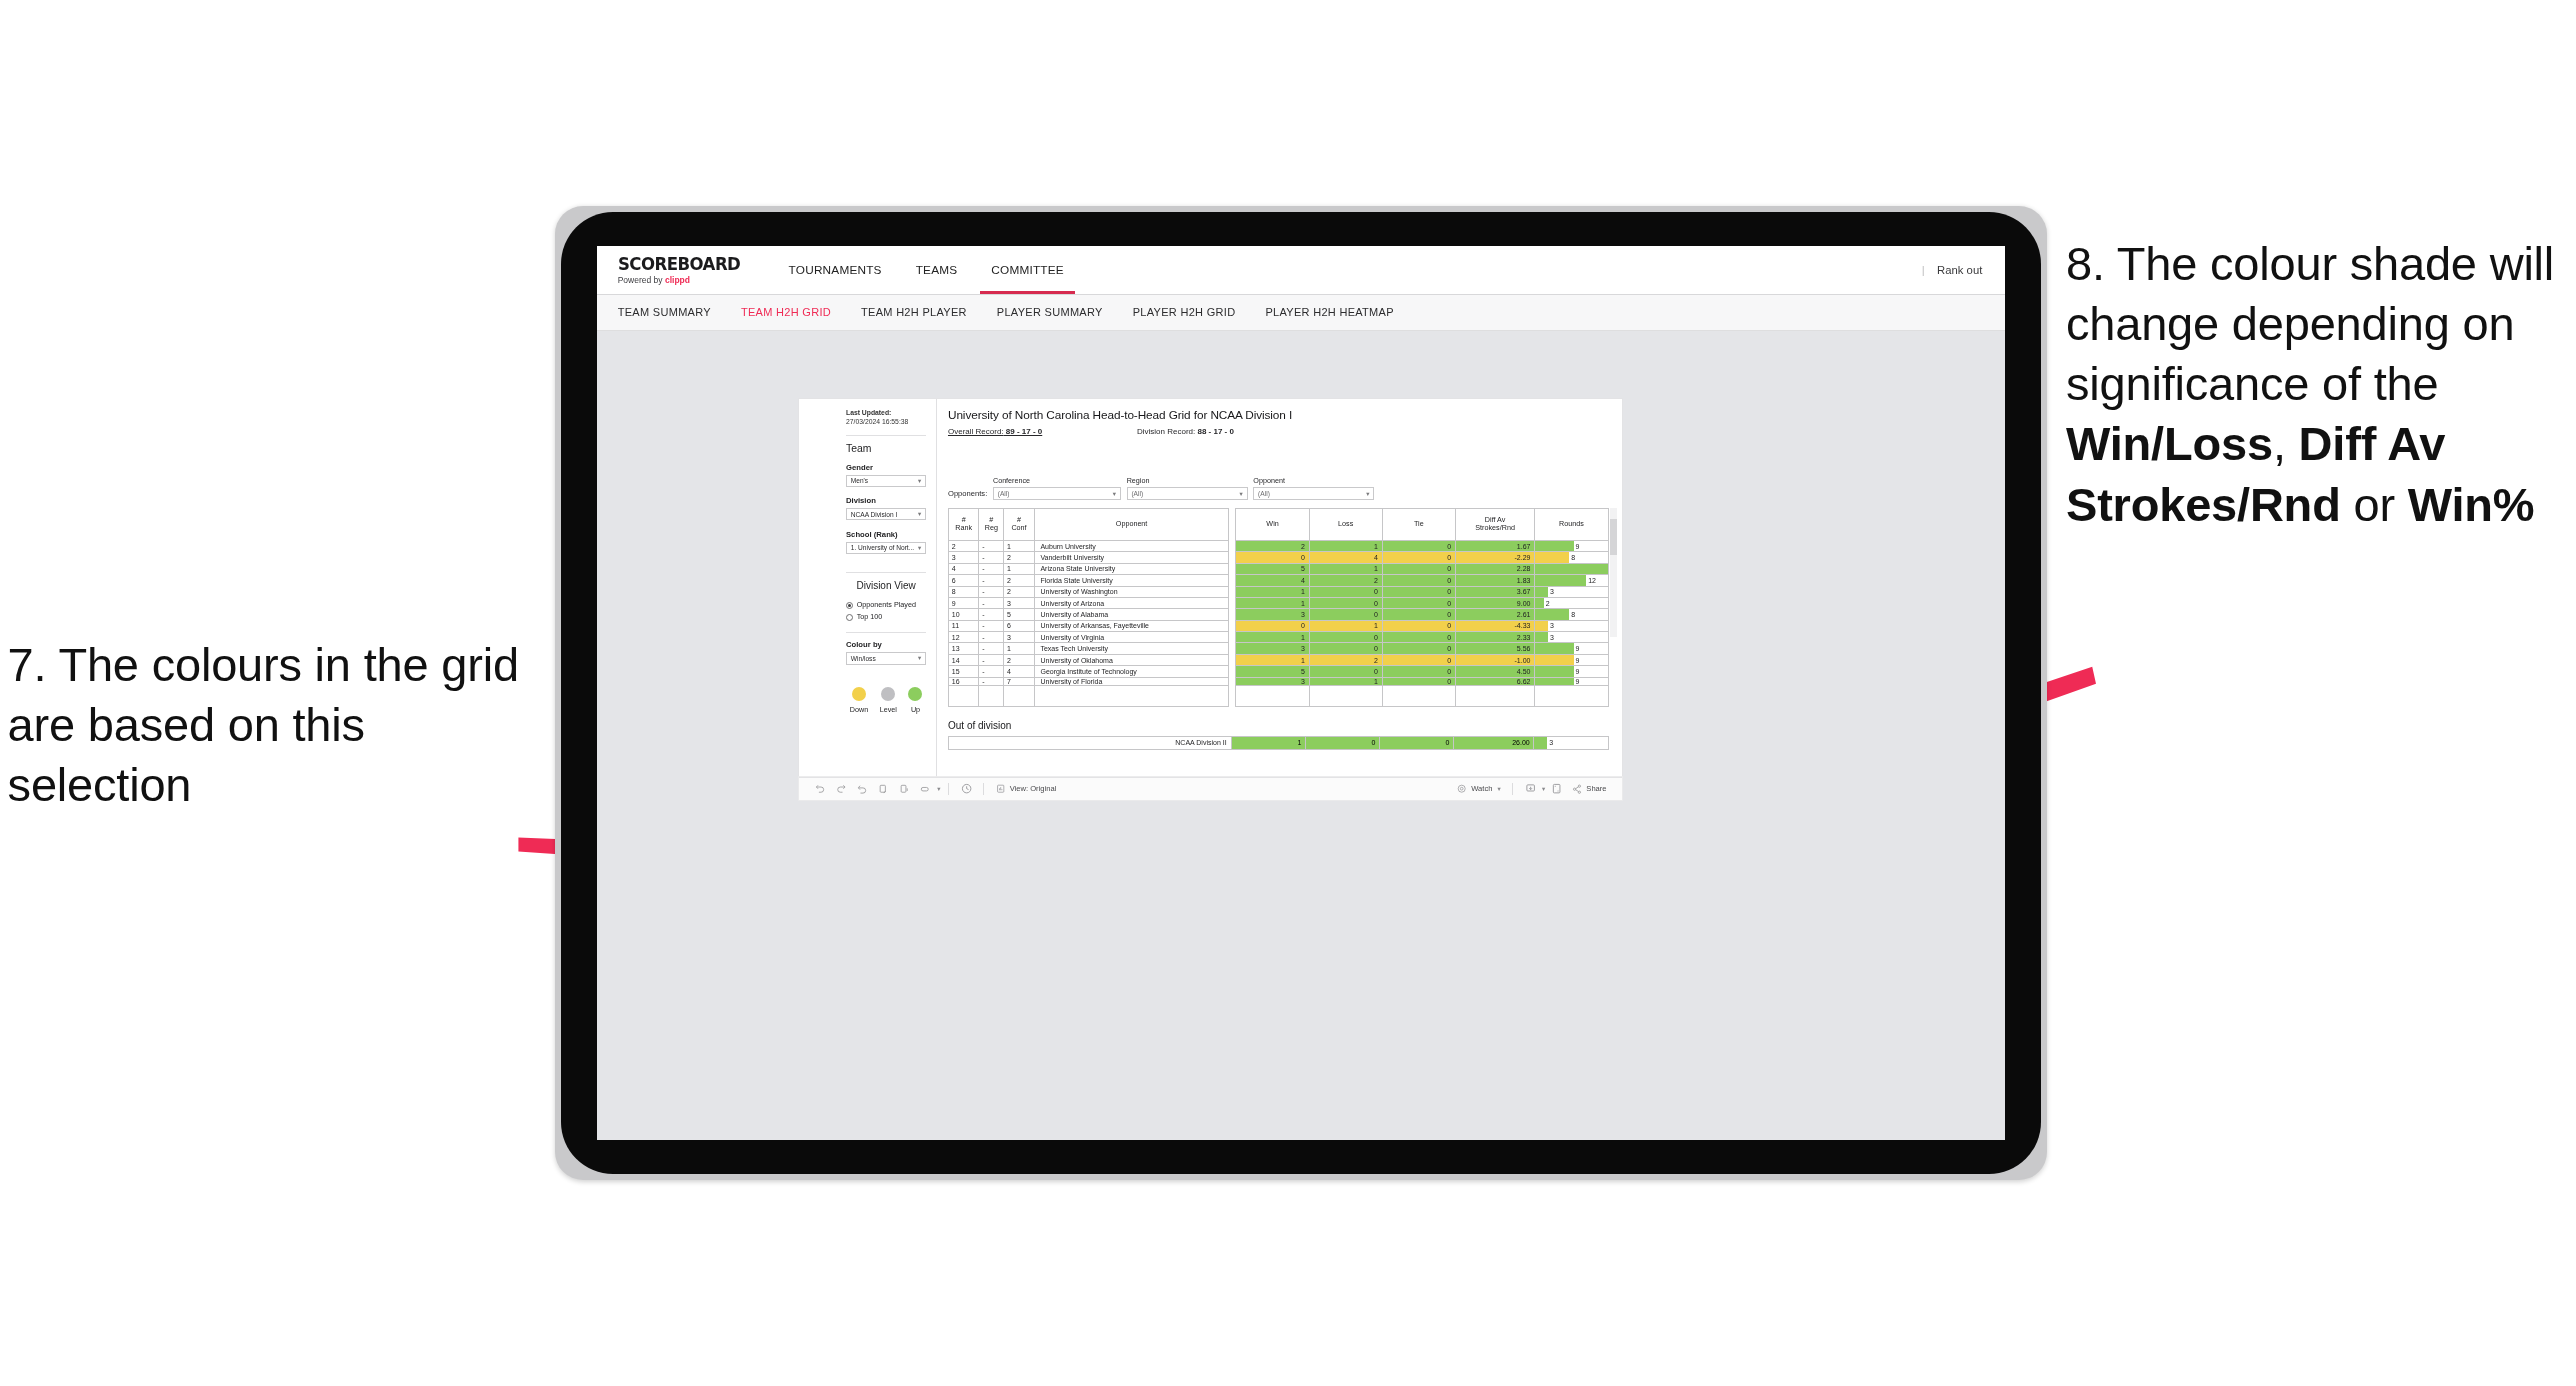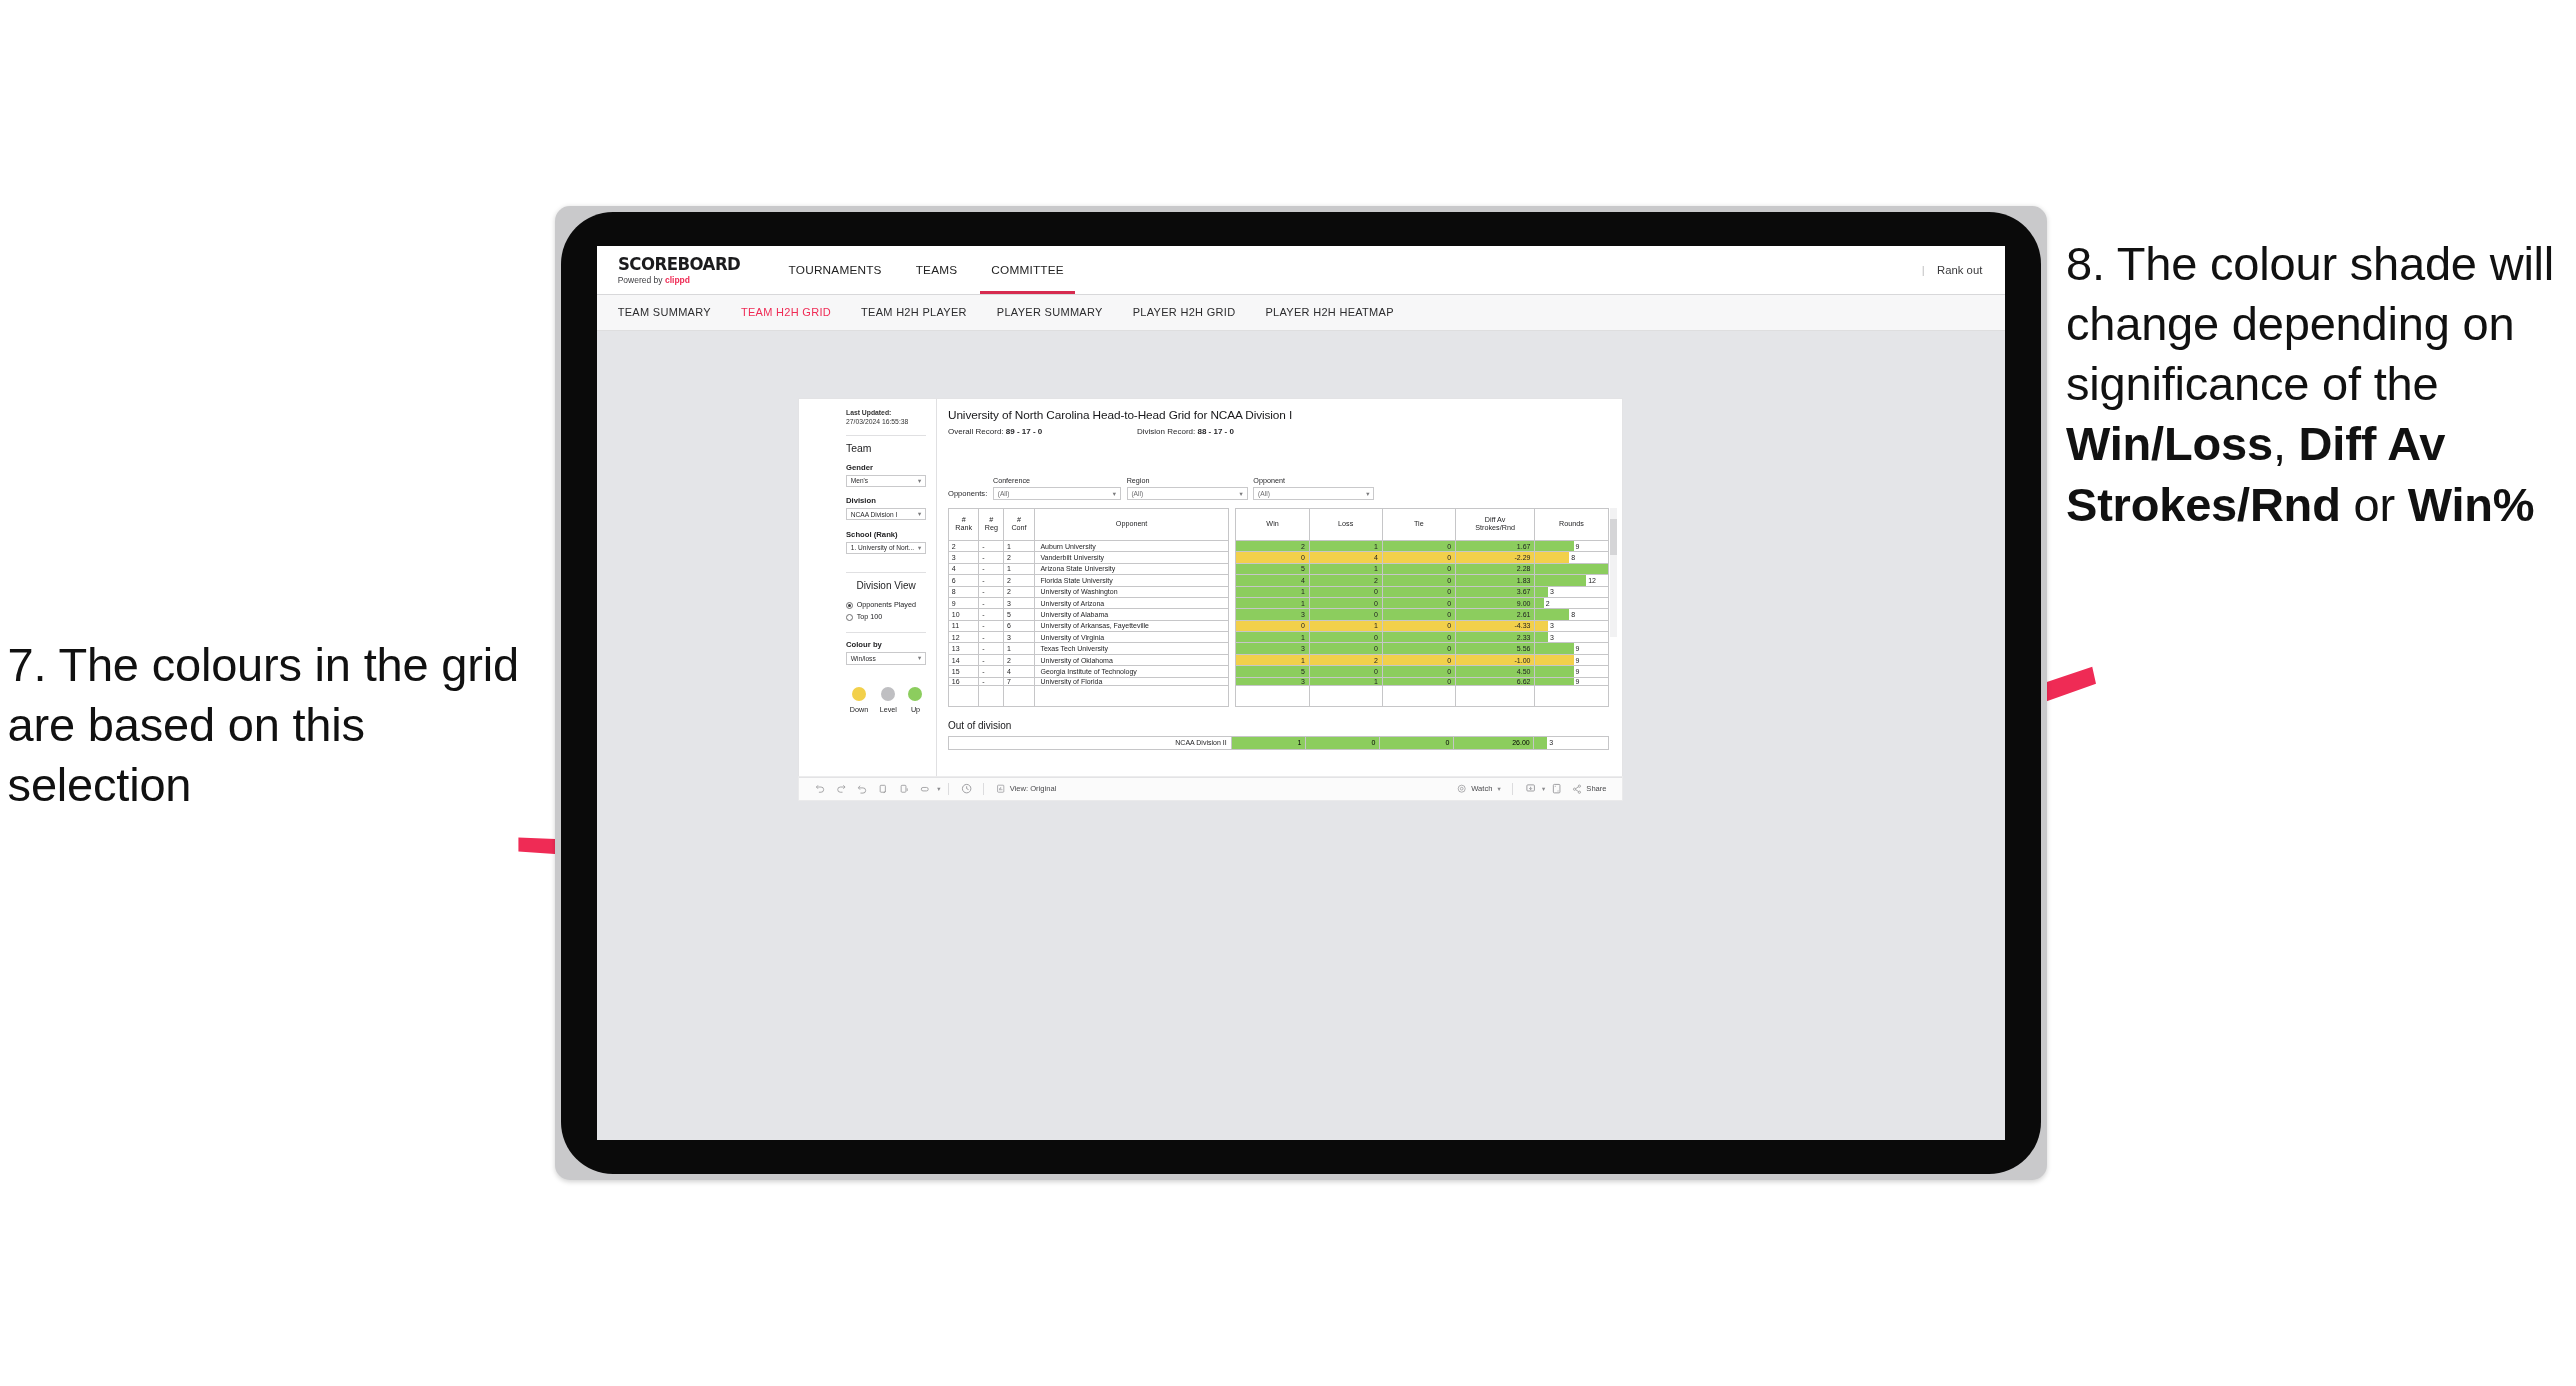--- a/index.html
+++ b/index.html
@@ -25,21 +25,21 @@
   #annot-right b { font-weight: 700; }
 
   
   .arrow-svg { position: absolute; overflow: visible; }
 
   
   .device {
     position: absolute;
     left: 555px; top: 206px;
     width: 1492px; height: 974px;
-    border-radius: 15px;
+    border-radius: 28px;
     background: #c9c9cb;
     padding: 5.7px;
     box-shadow: 0 1.9px 5.7px rgba(0,0,0,0.18);
   }
   .device-inner {
     width: 100%; height: 100%;
     border-radius: 52px;
     background: #0a0a0a;
     padding: 34px 36px;
     display: flex; align-items: center; justify-content: center;
@@ -147,21 +147,21 @@
   .radio.on::after { content: ""; width: 3.2px; height: 3.2px; border-radius: 50%; background: #3a3a3c; }
   .legend { display: flex; justify-content: space-between; padding: 0 3.8px; margin-top: 13.2px; }
   .legend-item { display: flex; flex-direction: column; align-items: center; gap: 3.8px; }
   .dot { width: 14px; height: 14px; border-radius: 50%; }
   .legend-lbl { font-size: 7.2px; color: #1d1d1f; }
 
   
   .dash-main { flex: 1 1 auto; padding: 9.4px 13.2px 0 11.3px; display: flex; flex-direction: column; min-width: 0; }
   .dash-title { font-size: 11.8px; color: #18181a; font-weight: 400; letter-spacing: -0.1px; }
   .rec-row { display: flex; margin-top: 4.7px; font-size: 8px; color: #27272a; }
-  .rec-row .r1 { width: 189px; }
+  .rec-row .r1 { width: 189px; text-decoration: underline; }
   .rec-row b { font-weight: 700; }
 
   .opp-filters { display: flex; align-items: flex-end; gap: 5.7px; margin-top: 8.5px; }
   .opp-lbl { font-size: 7.6px; color: #27272a; padding-bottom: 1.9px; white-space: nowrap; }
   .ff { display: flex; flex-direction: column; }
   .ff-lbl { font-size: 7.2px; color: #27272a; margin-bottom: 1.9px; }
   .ff .sel { height: 13.2px; font-size: 6.6px; color: #6b6b6d; }
   .ff.c1 { width: 128px; }
   .ff.c2 { width: 121px; margin-top: 32px; }
   .ff.c3 { width: 121px; }

